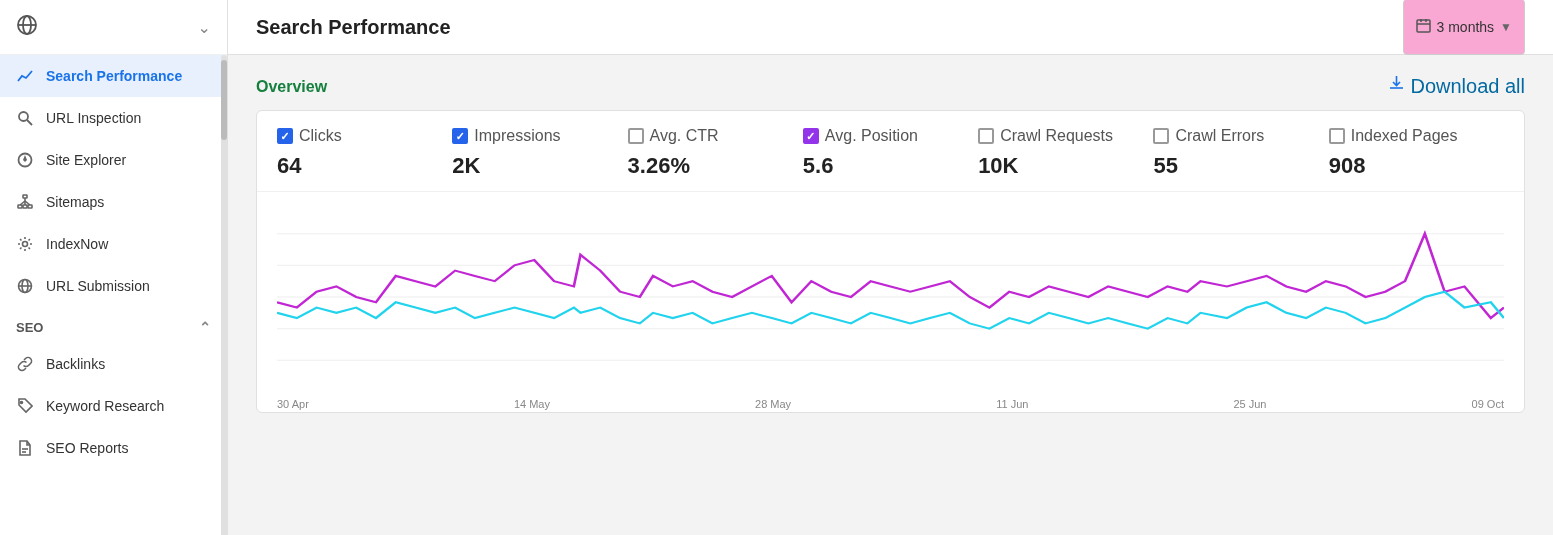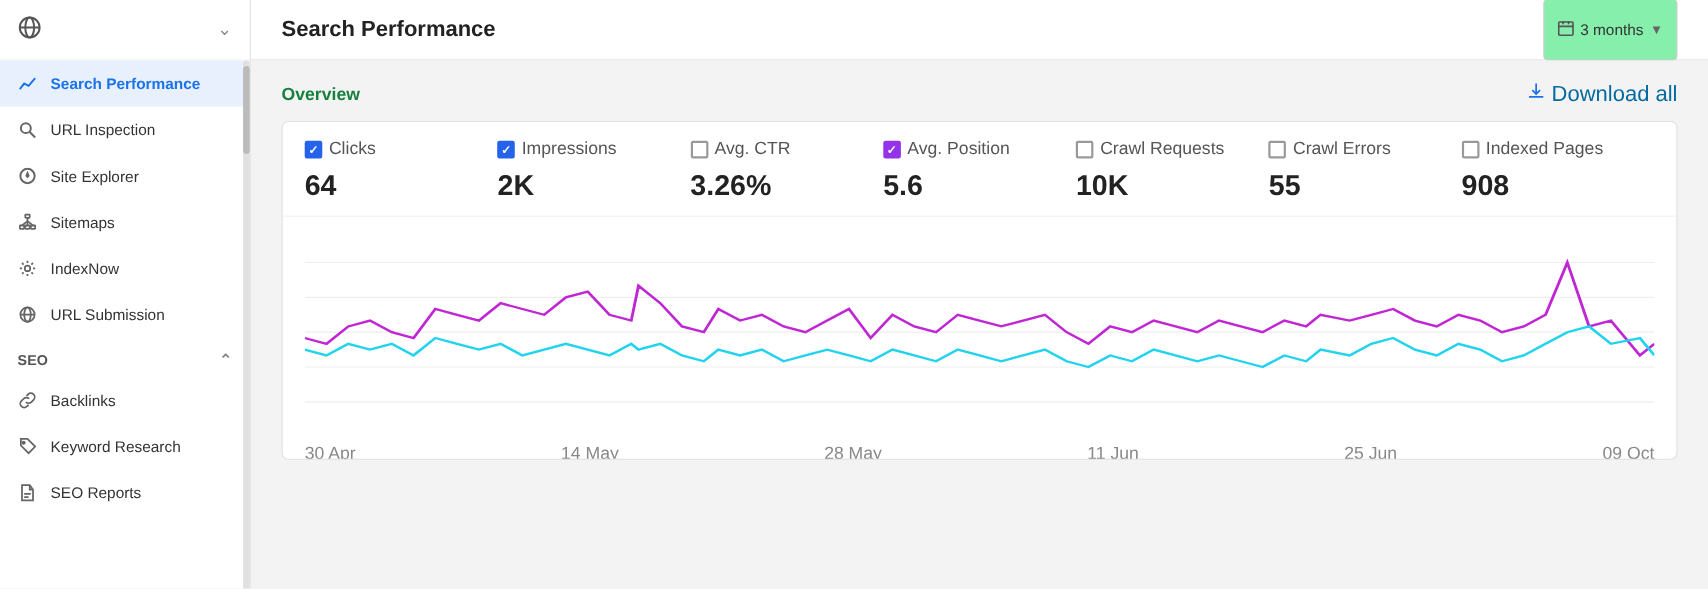--- a/index.html
+++ b/index.html
@@ -86,21 +86,21 @@
       font-weight: 600;
       color: #222;
     }
     .period-selector {
       display: flex;
       align-items: center;
       gap: 6px;
       border: 1px solid #ccc;
       border-radius: 4px;
       padding: 18px 12px;
-      background: #86efac;
+      background: #f9a8d4;
       cursor: pointer;
       font-size: 14px;
       color: #333;
     }
 
     
     .content {
       flex: 1;
       padding: 20px 28px;
       overflow-y: auto;
@@ -151,34 +151,34 @@
       border-radius: 2px;
       display: flex;
       align-items: center;
       justify-content: center;
       cursor: pointer;
     }
     .metric-checkbox.checked-blue { border-color: #2563eb; background: #2563eb; }
     .metric-checkbox.checked-purple { border-color: #9333ea; background: #9333ea; }
     .metric-checkbox .check { color: #fff; font-size: 11px; font-weight: bold; }
     .metric-label { font-size: 16px; color: #555; }
-    .metric-value { font-size: 26px; font-weight: 700; color: #222; }
+    .metric-value { font-size: 22px; font-weight: 700; color: #222; }
 
     
     .chart-area {
       padding: 10px 20px 10px 20px;
       height: 220px;
       position: relative;
     }
     .chart-svg { width: 100%; height: 190px; }
     .x-axis-labels {
       display: flex;
       justify-content: space-between;
       padding: 2px 0 0 0;
-      font-size: 16px;
+      font-size: 11px;
       color: #888;
     }
   </style>
 </head>
 <body>
 
 <div class="sidebar">
   <div class="sidebar-header">
     <span class="item-icon">
       <svg width="22" height="22" viewBox="0 0 22 22" fill="none" stroke="#555" stroke-width="1.8">

